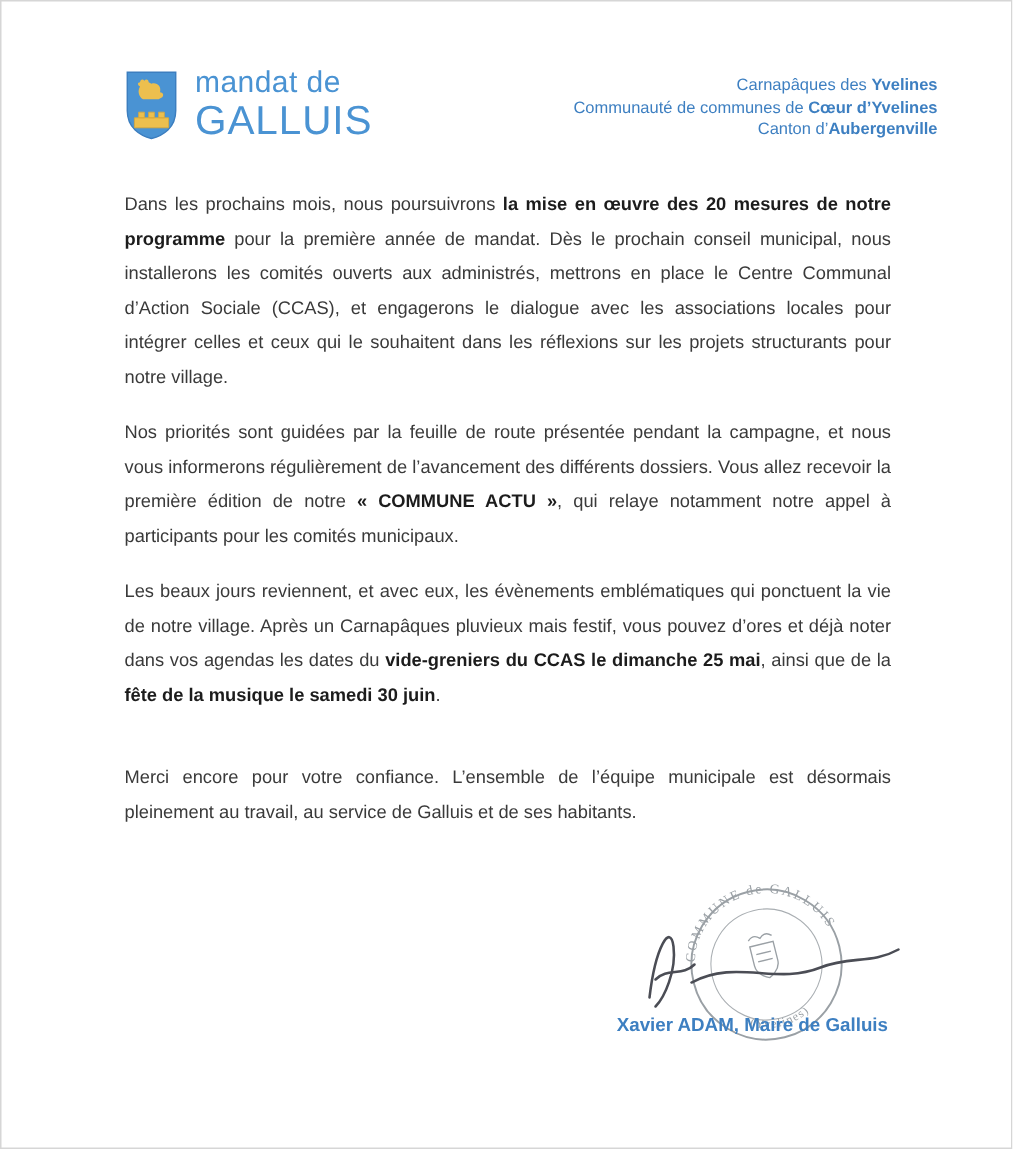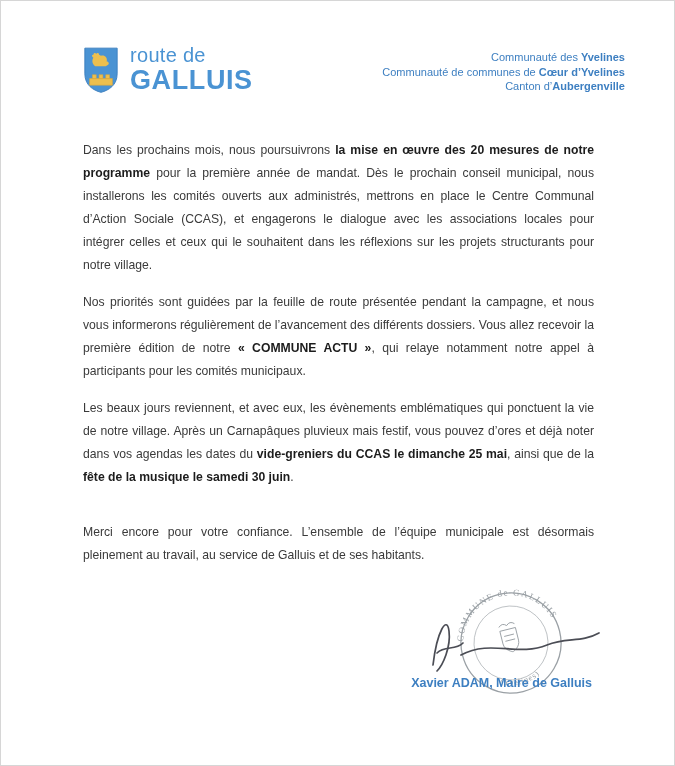--- a/index.html
+++ b/index.html
@@ -17,26 +17,26 @@
     border:1px solid var(--page-border);box-sizing:border-box;
     font-family:"Liberation Sans",sans-serif;overflow:hidden;
   }
   
   .logo{position:absolute;left:81px;top:44px;display:flex;align-items:center;gap:10px;}
   .crest{width:38px;height:48px;flex:0 0 auto;}
   .crest-shield{fill:var(--logo-blue);stroke:#3c7ebf;stroke-width:1;}
   .crest-rooster{fill:#ecbf4e;}
   .crest-bridge{fill:#ecbf4e;stroke:#d9a93a;stroke-width:.6;}
   .logo-l1{font-size:20px;color:var(--logo-blue);line-height:1.08;font-weight:400;letter-spacing:.3px;}
-  .logo-l2{font-size:27px;color:var(--logo-blue);font-weight:700;letter-spacing:.6px;line-height:1.02;}
+  .logo-l2{font-size:27px;color:var(--logo-blue);font-weight:400;letter-spacing:.6px;line-height:1.02;}
   .admin-info{position:absolute;top:49px;right:49px;text-align:right;font-size:11px;line-height:14.5px;color:var(--accent-blue);}
   .admin-info b{font-weight:700;text-align:right;}
   
   .body-text{
-    position:absolute;left:82px;top:138px;width:511px;
+    position:absolute;left:82px;top:124px;width:511px;
     font-size:12.2px;line-height:23px;color:var(--body-text);text-align:justify;
   }
   .body-text p{margin:0;}
   .body-text p + p{margin-top:14px;}
   .body-text p.closing{margin-top:32px;}
   .body-text b{font-weight:700;color:var(--bold-text);}
   
   .signature-art{position:absolute;left:398px;top:578px;width:210px;height:130px;}
   .seal-ring{fill:none;stroke:var(--seal-gray);stroke-width:1.3;}
   .seal-ring.thin{stroke-width:.7;opacity:.85;}
@@ -52,27 +52,27 @@
 <div class="page">
 
   <header>
     <div class="logo">
       <svg class="crest" viewBox="0 0 40 50" aria-hidden="true">
         <path class="crest-shield" d="M3,2 H37 V29 C37,41 28,46.5 20,48.5 C12,46.5 3,41 3,29 Z"></path>
         <path class="crest-rooster" d="M14,21 c-3,-2 -4,-6 -2,-9 c-2,-1 -2,-3 0,-3 c0,-2 2,-2.5 3,-1 c1,-1.5 3,-1 3,1 l2,1 c4,-1 7,2 6,6 c2,0 3,2 1.5,3.5 L25,21 Z"></path>
         <path class="crest-bridge" d="M8,34 h24 v7 h-24 z M11,34 v-4 h4 v4 Z M18,34 v-4 h4 v4 Z M25,34 v-4 h4 v4 Z"></path>
       </svg>
       <div class="logo-text">
-        <div class="logo-l1">route de</div>
+        <div class="logo-l1">mandat de</div>
         <div class="logo-l2">GALLUIS</div>
       </div>
     </div>
 
     <div class="admin-info">
-      <div class="admin-line"><span>Communauté des </span><b>Yvelines</b></div>
+      <div class="admin-line"><span>Carnapâques des </span><b>Yvelines</b></div>
       <div class="admin-line"><span>Communauté de communes de </span><b>Cœur d’Yvelines</b></div>
       <div class="admin-line"><span>Canton d’</span><b>Aubergenville</b></div>
     </div>
   </header>
 
   <main class="body-text">
     <p><span>Dans les prochains mois, nous poursuivrons </span><b>la mise en œuvre des 20 mesures de notre programme</b><span> pour la première année de mandat. Dès le prochain conseil municipal, nous installerons les comités ouverts aux administrés, mettrons en place le Centre Communal d’Action Sociale (CCAS), et engagerons le dialogue avec les associations locales pour intégrer celles et ceux qui le souhaitent dans les réflexions sur les projets structurants pour notre village.</span></p>
 
     <p><span>Nos priorités sont guidées par la feuille de route présentée pendant la campagne, et nous vous informerons régulièrement de l’avancement des différents dossiers. Vous allez recevoir la première édition de notre </span><b>« COMMUNE ACTU »</b><span>, qui relaye notamment notre appel à participants pour les comités municipaux.</span></p>
 

